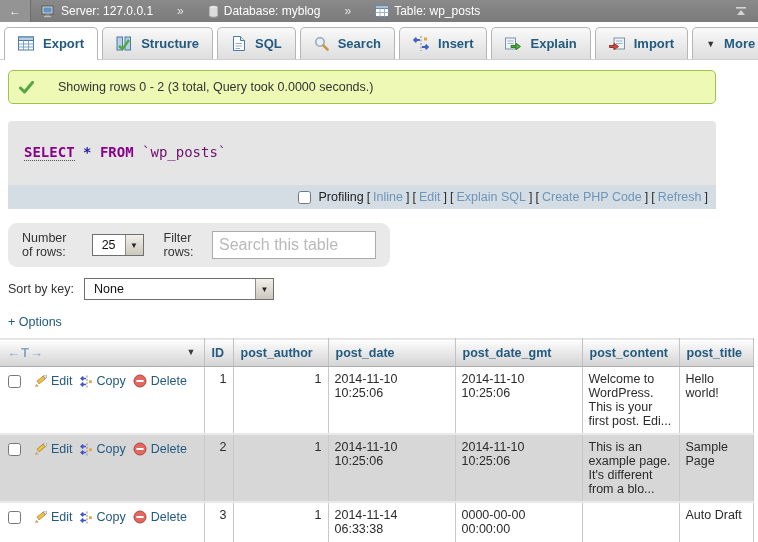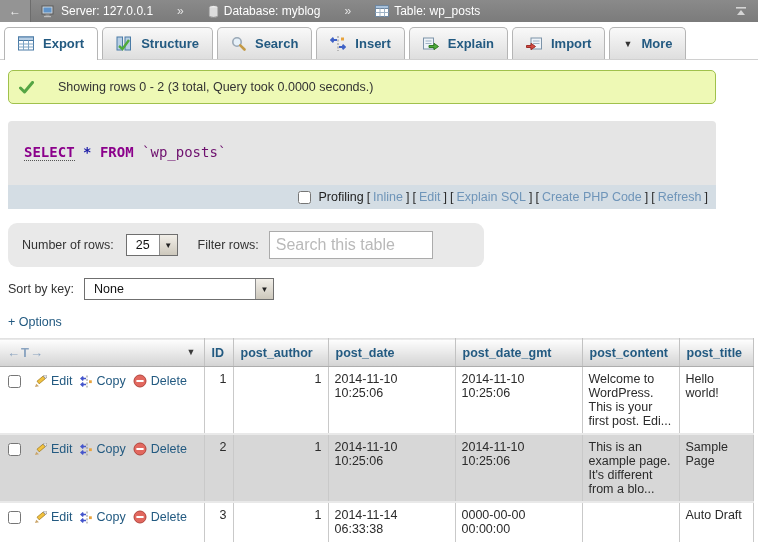--- a/index.html
+++ b/index.html
@@ -28,21 +28,21 @@
   .sql-line{padding:23px 16px 25px 16px;font-family:"DejaVu Sans Mono", monospace;font-size:14px;}
   .sql-kw{color:#8b008b;font-weight:bold;}
   .sql-kw.dotted{border-bottom:1px dotted #555;}
   .sql-star{color:#1a1aa6;font-weight:bold;}
   .sql-id{color:#6e106e;}
   .profiling{background:#d4dde4;padding:5px 8px;display:flex;align-items:center;justify-content:flex-end;gap:3px;color:#222;font-size:12.5px;}
   .profiling input{margin:0 4px 0 0;}
   .bracket{color:#2b2b2b;}
   .plink{color:#6f95b9;text-decoration:none;cursor:pointer;}
   
-  .rowsbar{margin:14px 0 0 8px;width:476px;box-sizing:border-box;background:#e9e9e9;border-radius:9px;padding:8px 14px;
+  .rowsbar{margin:14px 0 0 8px;width:382px;box-sizing:border-box;background:#e9e9e9;border-radius:9px;padding:8px 14px;
            display:flex;align-items:center;color:#333;}
   .wsel{display:inline-flex;align-items:stretch;border:1px solid #6f6f6f;background:#fff;height:20px;cursor:pointer;}
   .wsel .val{padding:2px 9px;font-size:12.5px;display:flex;align-items:center;color:#111;text-align:center;}
   .wsel .btn{width:17px;background:linear-gradient(#f2efe9,#cdc8bc);border-left:1px solid #8d8d8d;
              display:flex;align-items:center;justify-content:center;font-size:8px;color:#222;}
   .filter-input{width:150px;margin-left:10px;padding:4px 6px;border:1px solid #ababab;font-size:16px;
                 font-family:"Liberation Sans",sans-serif;color:#8b5cf6;}
   .filter-input::placeholder{color:#b9b9b9;}
   .sortbar{margin:11px 0 0 8px;display:flex;align-items:center;}
   .options-link{display:inline-block;margin:15px 0 6px 8px;color:#235a81;text-decoration:none;cursor:pointer;}
@@ -125,20 +125,30 @@
   <div class="tab">
     <svg width="16" height="15" viewBox="0 0 16 15">
         <rect x="1" y="1" width="5.5" height="13" fill="#b8cfe5" stroke="#4a7ba6"></rect>
         <rect x="9" y="1" width="5.5" height="13" fill="#b8cfe5" stroke="#4a7ba6"></rect>
         <path d="M3 10 L6.5 13 L13 4" fill="none" stroke="#4faa3c" stroke-width="2.4"></path>
       </svg>
     <span>Structure</span>
   </div>
   <div class="tab">
     <svg width="15" height="15" viewBox="0 0 15 15">
+        <path d="M2.5 0.5 h7 l4 4 v10 h-11 Z" fill="#fff" stroke="#4a7ba6"></path>
+        <path d="M9.5 0.5 v4 h4" fill="#dce9f5" stroke="#4a7ba6"></path>
+        <line x1="4.5" y1="7.5" x2="11" y2="7.5" stroke="#8fb0cc"></line>
+        <line x1="4.5" y1="10" x2="11" y2="10" stroke="#8fb0cc"></line>
+        <line x1="4.5" y1="12.5" x2="9" y2="12.5" stroke="#8fb0cc"></line>
+      </svg>
+    <span>SQL</span>
+  </div>
+  <div class="tab">
+    <svg width="15" height="15" viewBox="0 0 15 15">
         <circle cx="6" cy="6" r="4.2" fill="#e6f0f8" stroke="#9aa8b6" stroke-width="1.6"></circle>
         <line x1="9.3" y1="9.3" x2="13.5" y2="13.5" stroke="#c49a46" stroke-width="2.6" stroke-linecap="round"></line>
       </svg>
     <span>Search</span>
   </div>
   <div class="tab">
     <svg width="16" height="15" viewBox="0 0 16 15">
         <line x1="8" y1="0" x2="8" y2="15" stroke="#8a8a8a" stroke-dasharray="2 1.5"></line>
         <path d="M7 4 L1.5 4 M3.5 1.8 L1 4 L3.5 6.2" fill="none" stroke="#3f62c6" stroke-width="1.8"></path>
         <path d="M9 11 L14.5 11 M12.5 8.8 L15 11 L12.5 13.2" fill="none" stroke="#3f62c6" stroke-width="1.8"></path>

